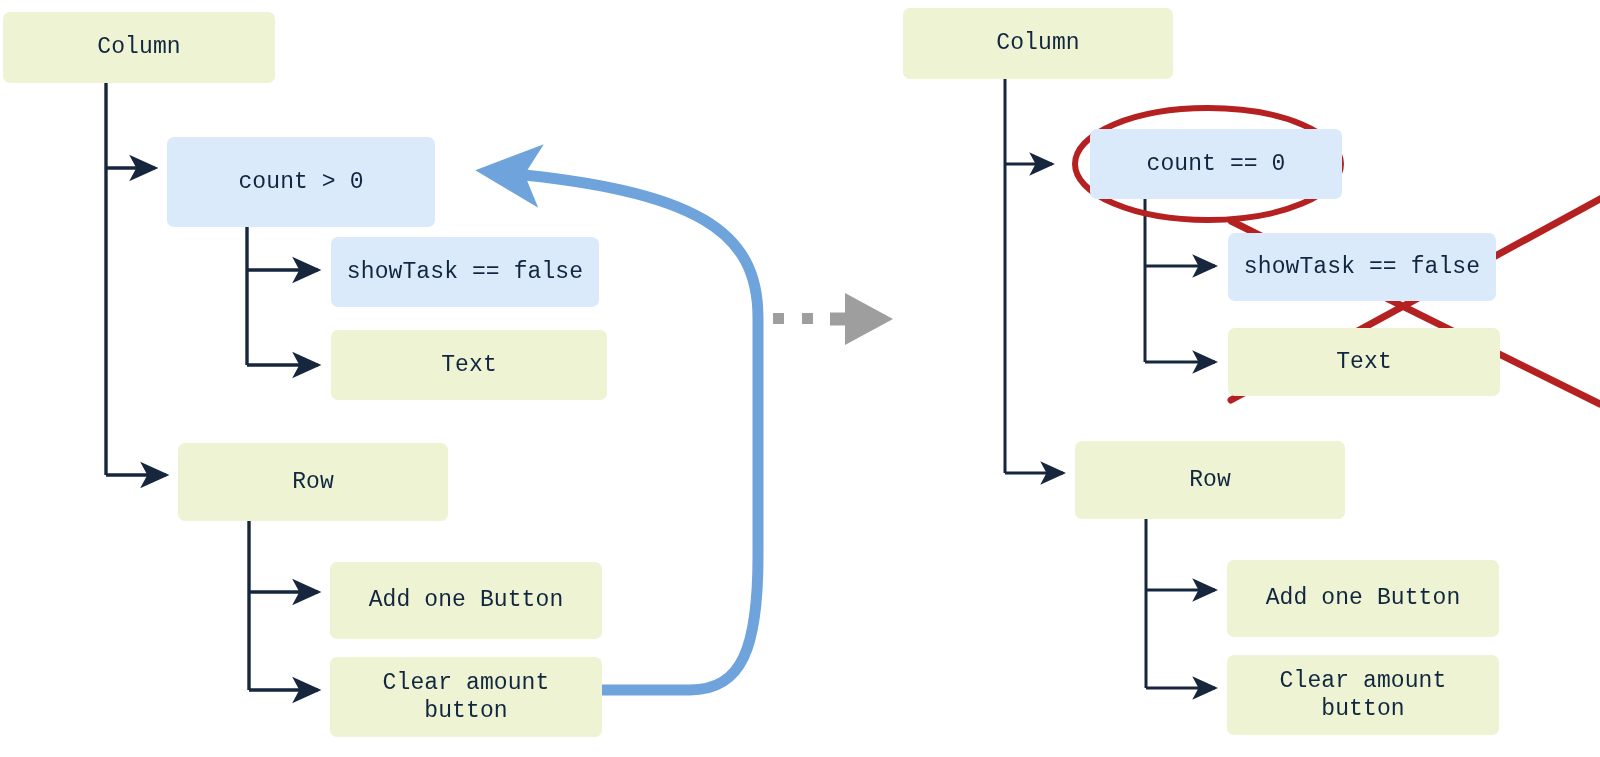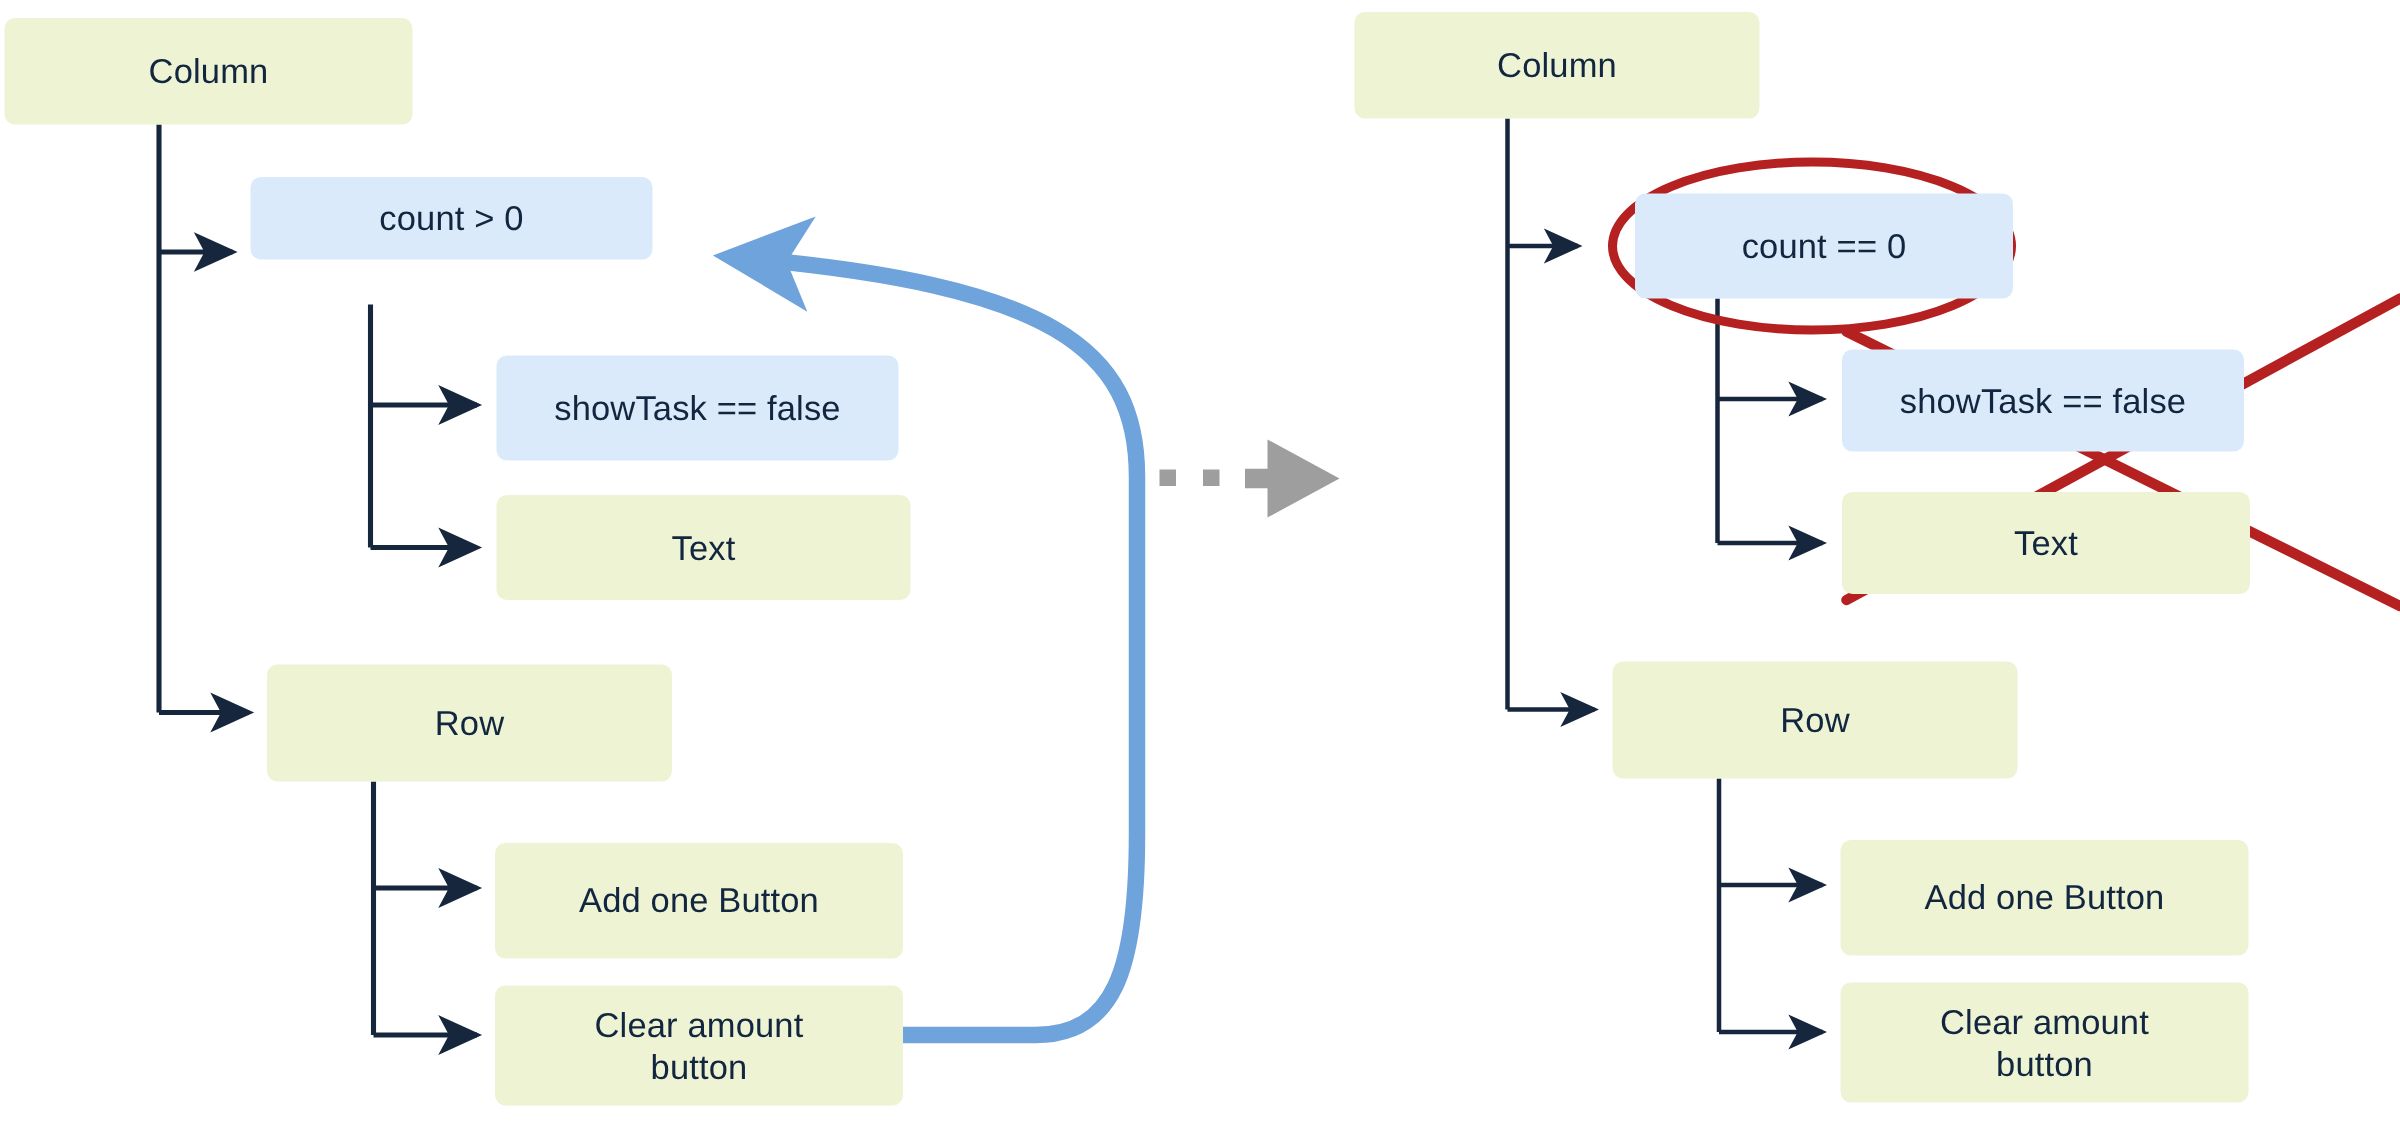--- a/index.html
+++ b/index.html
@@ -35,20 +35,21 @@
     display: flex;
     align-items: center;
     justify-content: center;
     text-align: center;
     color: #12263f;
     font-size: 23px;
     line-height: 1.22;
     letter-spacing: 0.1px;
     padding: 2px 8px;
     white-space: pre-line;
+    font-family: Liberation Mono, monospace;
   }
   .node.green { background: #edf3d3; }
   .node.blue  { background: #daeafb; }
   .node-label {
     display: block;
     width: 100%;
   }
 </style>
 </head>
 <body>
@@ -145,21 +146,21 @@
     <g>
       <path d="M1231,221 L1600,404" stroke="#b52020" stroke-width="7" fill="none" stroke-linecap="round"></path>
       <path d="M1600,199 L1231,400" stroke="#b52020" stroke-width="7" fill="none" stroke-linecap="round"></path>
     </g>
   </svg>
 
   <div class="node green" style="left:3px;  top:12px;  width:272px; height:71px;">
     <span class="node-label">Column</span>
   </div>
 
-  <div class="node blue" style="left:167px; top:118px; width:268px; height:55px;">
+  <div class="node blue" style="left:167px; top:137px; width:268px; height:90px;">
     <span class="node-label">count &gt; 0</span>
   </div>
 
   <div class="node blue" style="left:331px; top:237px; width:268px; height:70px;">
     <span class="node-label">showTask == false</span>
   </div>
 
   <div class="node green" style="left:331px; top:330px; width:276px; height:70px;">
     <span class="node-label">Text</span>
   </div>

